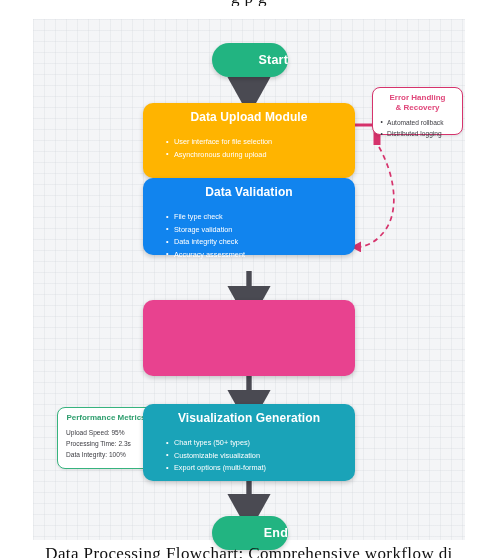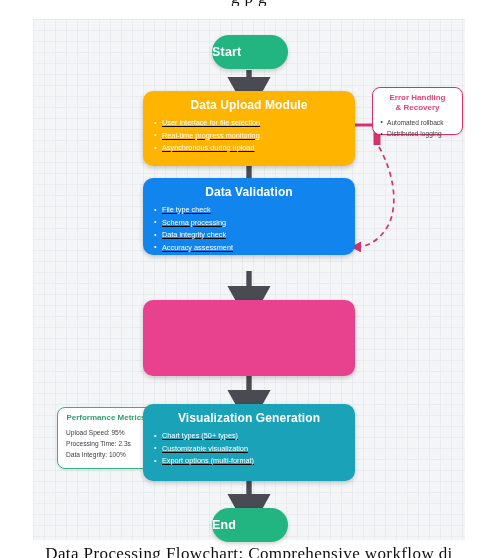--- a/index.html
+++ b/index.html
@@ -65,21 +65,22 @@
     box-sizing: border-box;
   }
 
   
   .pill {
     border-radius: 999px;
     background: #22b481;
     box-shadow: 0 2px 4px rgba(0,0,0,0.18);
     display: flex;
     align-items: center;
-    justify-content: flex-start;
+    justify-content: flex-end;
+    margin-top: 8px;
   }
   .pill .label {
     color: #ffffff;
     font-weight: bold;
     font-size: 12.5px;
     letter-spacing: 0.2px;
   }
 
   
   .proc {
@@ -89,24 +90,23 @@
   }
   .proc .title {
     text-align: center;
     font-weight: bold;
     font-size: 12px;
     color: #ffffff;
     margin-bottom: 5px;
     letter-spacing: 0.1px;
   }
   .proc ul {
-    margin: 0;
+    margin: 12px;
     padding: 0;
     list-style: none;
-    text-decoration: underline;
   }
   .proc ul li {
     font-size: 7.3px;
     color: #ffffff;
     line-height: 1.72;
     white-space: nowrap;
     padding-left: 9px;
     position: relative;
   }
   .proc ul li::before {
@@ -204,45 +204,44 @@
       <path d="M346,128 C364,160 366,196 350,214 C340,226 330,228 323,228" stroke="#d6336c" stroke-width="1.7" fill="none" stroke-dasharray="5,4" marker-end="url(#arrowPink)"></path>
 
       <path d="M122,428 L112,428 L112,400 M122,428 L136,428" stroke="#36b37e" stroke-width="2.2" fill="none"></path>
       <path d="M119,420 L119,437" stroke="#36b37e" stroke-width="2.2" fill="none"></path>
     </svg>
 
     <div class="node pill" id="node-start" style="left:179px; top:16px; width:76px; height:34px;">
       <span class="label">Start</span>
     </div>
 
-    <div class="node proc" id="node-upload" style="left:110px; top:72px; width:212px; height:75px;">
+    <div class="node proc" id="node-upload" style="left:110px; top:84px; width:212px; height:75px;">
       <div class="title">Data Upload Module</div>
       <ul>
         <li>User interface for file selection</li>
-        <li>Real-time progress monitoring</li>
         <li>Asynchronous during upload</li>
       </ul>
     </div>
 
     <div class="node card bulleted" id="node-error" style="left:339px; top:68px; width:91px; height:48px;">
       <div class="title">
         <div>Error Handling</div>
         <div>&amp; Recovery</div>
       </div>
       <ul>
         <li>Automated rollback</li>
         <li>Distributed logging</li>
       </ul>
     </div>
 
     <div class="node proc" id="node-validation" style="left:110px; top:159px; width:212px; height:77px;">
       <div class="title">Data Validation</div>
       <ul>
         <li>File type check</li>
-        <li>Schema processing</li>
+        <li>Storage validation</li>
         <li>Data integrity check</li>
         <li>Accuracy assessment</li>
       </ul>
     </div>
 
     <div class="node proc" id="node-storage" style="left:110px; top:281px; width:212px; height:76px;">
     </div>
 
     <div class="node card plain" id="node-metrics" style="left:24px; top:388px; width:98px; height:62px;">
       <div class="title">Performance Metrics</div>

